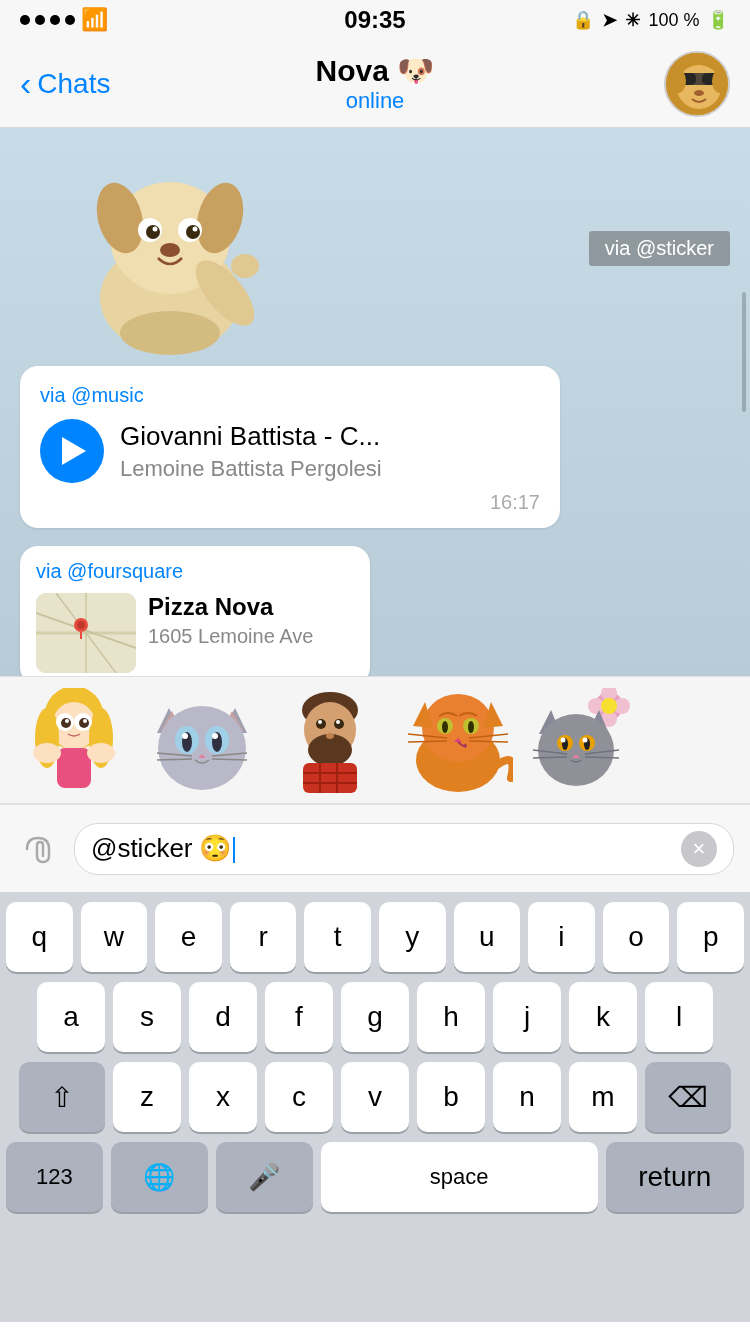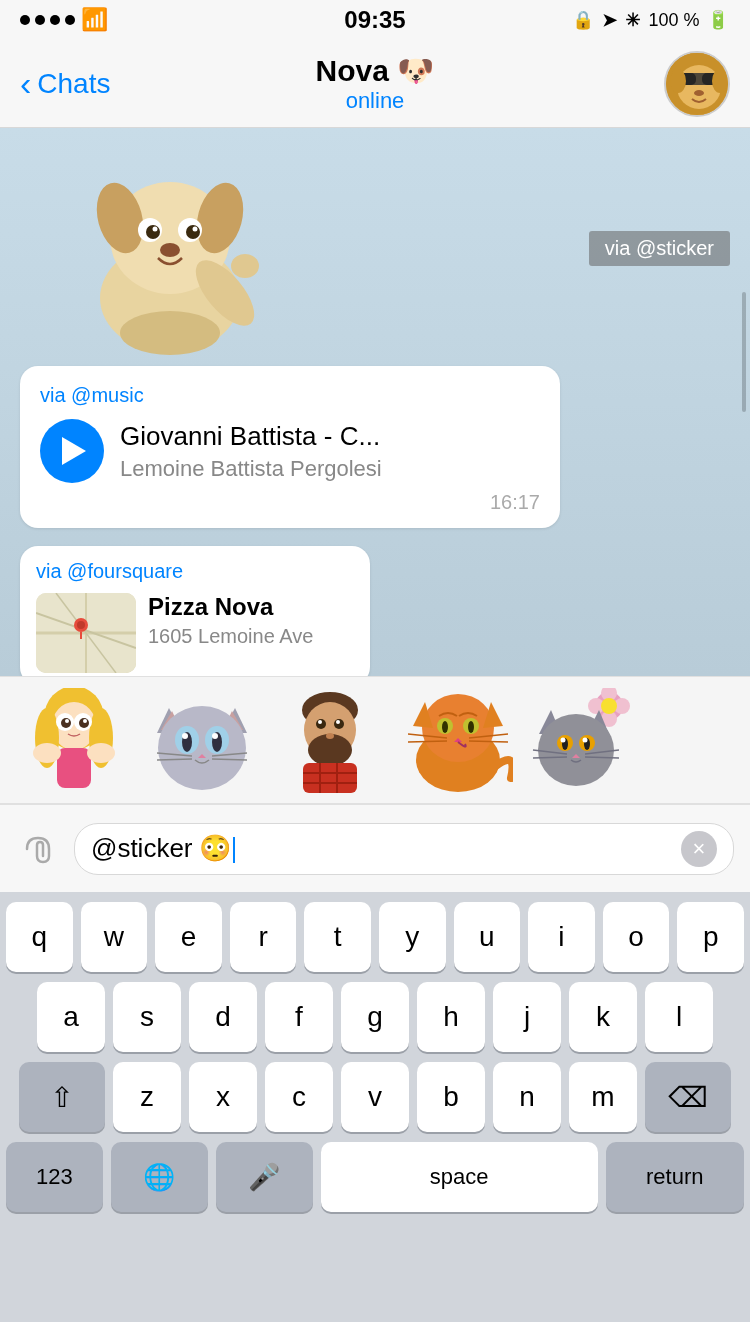--- a/index.html
+++ b/index.html
@@ -641,15 +641,15 @@
     <div class="key">n</div>
     <div class="key">m</div>
     <div class="key key-dark key-delete">⌫</div>
   </div>
 
   <div class="key-row">
     <div class="key key-dark key-123" style="font-size:22px;">123</div>
     <div class="key key-dark key-globe">🌐</div>
     <div class="key key-dark key-mic">🎤</div>
     <div class="key key-space" style="font-size:22px;">space</div>
-    <div class="key key-dark key-return" style="font-size:22px;">return</div>
+    <div class="key key-dark key-return" style="font-size:28px;">return</div>
   </div>
 </div>
 
 </body></html>

